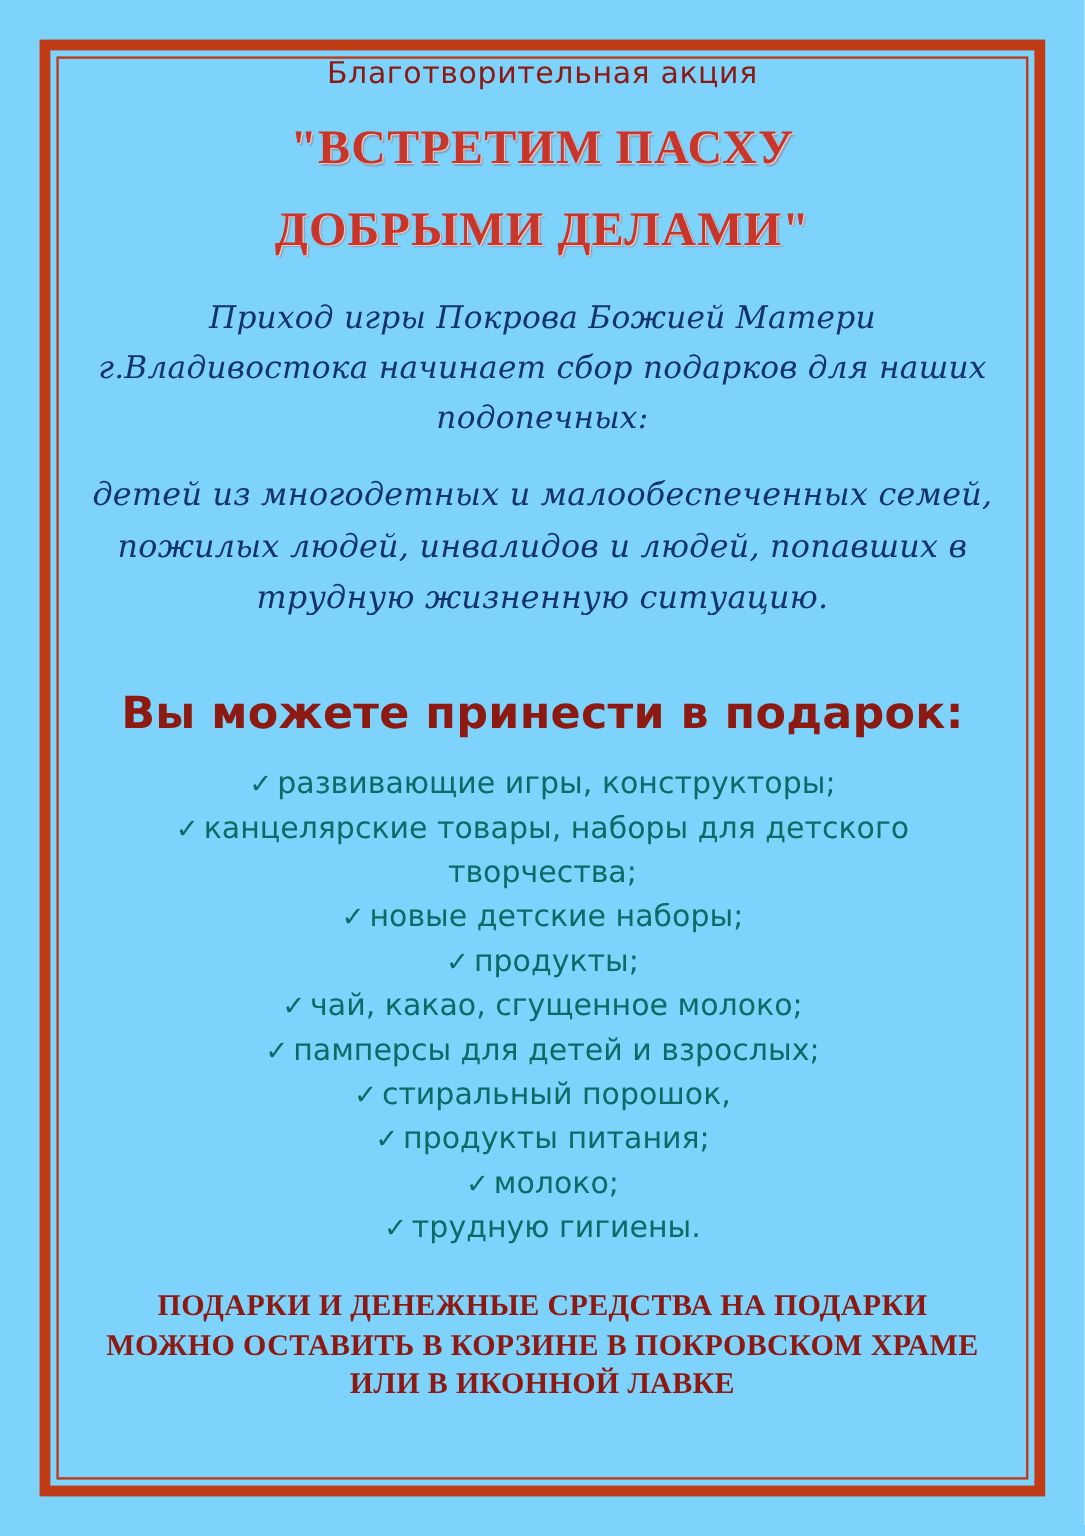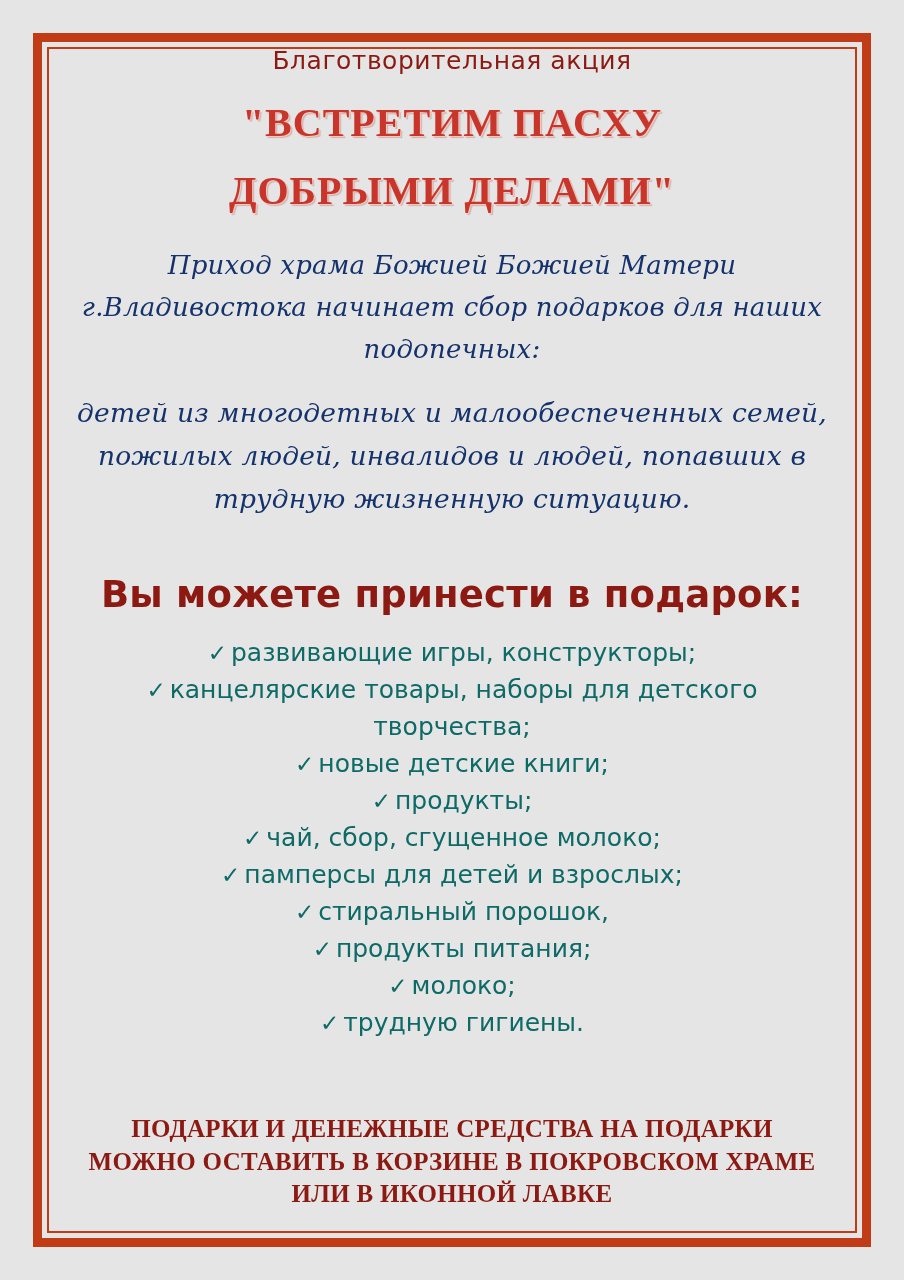--- a/index.html
+++ b/index.html
@@ -4,21 +4,21 @@
 <style>
   html, body {
     margin: 0;
     padding: 0;
     background: #ffffff;
   }
   .page {
     width: 904px;
     height: 1280px;
     position: relative;
-    background: #e5e5e5;
+    background: #7dd3fc;
     box-sizing: border-box;
     overflow: hidden;
     font-family: "Liberation Sans", sans-serif;
   }
   .outer-frame {
     position: absolute;
     left: 33px;
     top: 33px;
     right: 33px;
     bottom: 33px;
@@ -100,21 +100,21 @@
     color: #0e6a66;
     font-size: 23px;
     margin-right: 4px;
   }
   .footer {
     font-family: "Liberation Serif", serif;
     font-weight: bold;
     font-size: 25px;
     color: #8C1A12;
     line-height: 1.3;
-    margin: 72px 0 0 0;
+    margin: 32px 0 0 0;
     letter-spacing: 0.3px;
   }
   .footer div {
     white-space: nowrap;
   }
 </style>
 </head>
 <body>
 
 <div class="page">
@@ -124,39 +124,39 @@
   </div>
 
   <div class="content">
 
     <p class="kicker">Благотворительная акция</p>
 
     <div class="title">"ВСТРЕТИМ ПАСХУ</div>
     <div class="title title-line-2">ДОБРЫМИ ДЕЛАМИ"</div>
 
     <div class="intro block-1">
-      <div>Приход храма Божией Божией Матери</div>
+      <div>Приход игры Покрова Божией Матери</div>
       <div>г.Владивостока начинает сбор подарков для наших</div>
       <div>подопечных:</div>
     </div>
 
     <div class="intro block-2">
       <div>детей из многодетных и малообеспеченных семей,</div>
       <div>пожилых людей, инвалидов и людей, попавших в</div>
       <div>трудную жизненную ситуацию.</div>
     </div>
 
     <h2 class="subheading">Вы можете принести в подарок:</h2>
 
     <ul class="list">
       <li><span class="check">✓</span><span>развивающие игры, конструкторы;</span></li>
       <li><span class="check">✓</span><span>канцелярские товары, наборы для детского творчества;</span></li>
-      <li><span class="check">✓</span><span>новые детские книги;</span></li>
+      <li><span class="check">✓</span><span>новые детские наборы;</span></li>
       <li><span class="check">✓</span><span>продукты;</span></li>
-      <li><span class="check">✓</span><span>чай, сбор, сгущенное молоко;</span></li>
+      <li><span class="check">✓</span><span>чай, какао, сгущенное молоко;</span></li>
       <li><span class="check">✓</span><span>памперсы для детей и взрослых;</span></li>
       <li><span class="check">✓</span><span>стиральный порошок,</span></li>
       <li><span class="check">✓</span><span>продукты питания;</span></li>
       <li><span class="check">✓</span><span>молоко;</span></li>
       <li><span class="check">✓</span><span>трудную гигиены.</span></li>
     </ul>
 
     <div class="footer">
       <div>ПОДАРКИ И ДЕНЕЖНЫЕ СРЕДСТВА НА ПОДАРКИ</div>
       <div>МОЖНО ОСТАВИТЬ В КОРЗИНЕ В ПОКРОВСКОМ ХРАМЕ</div>

